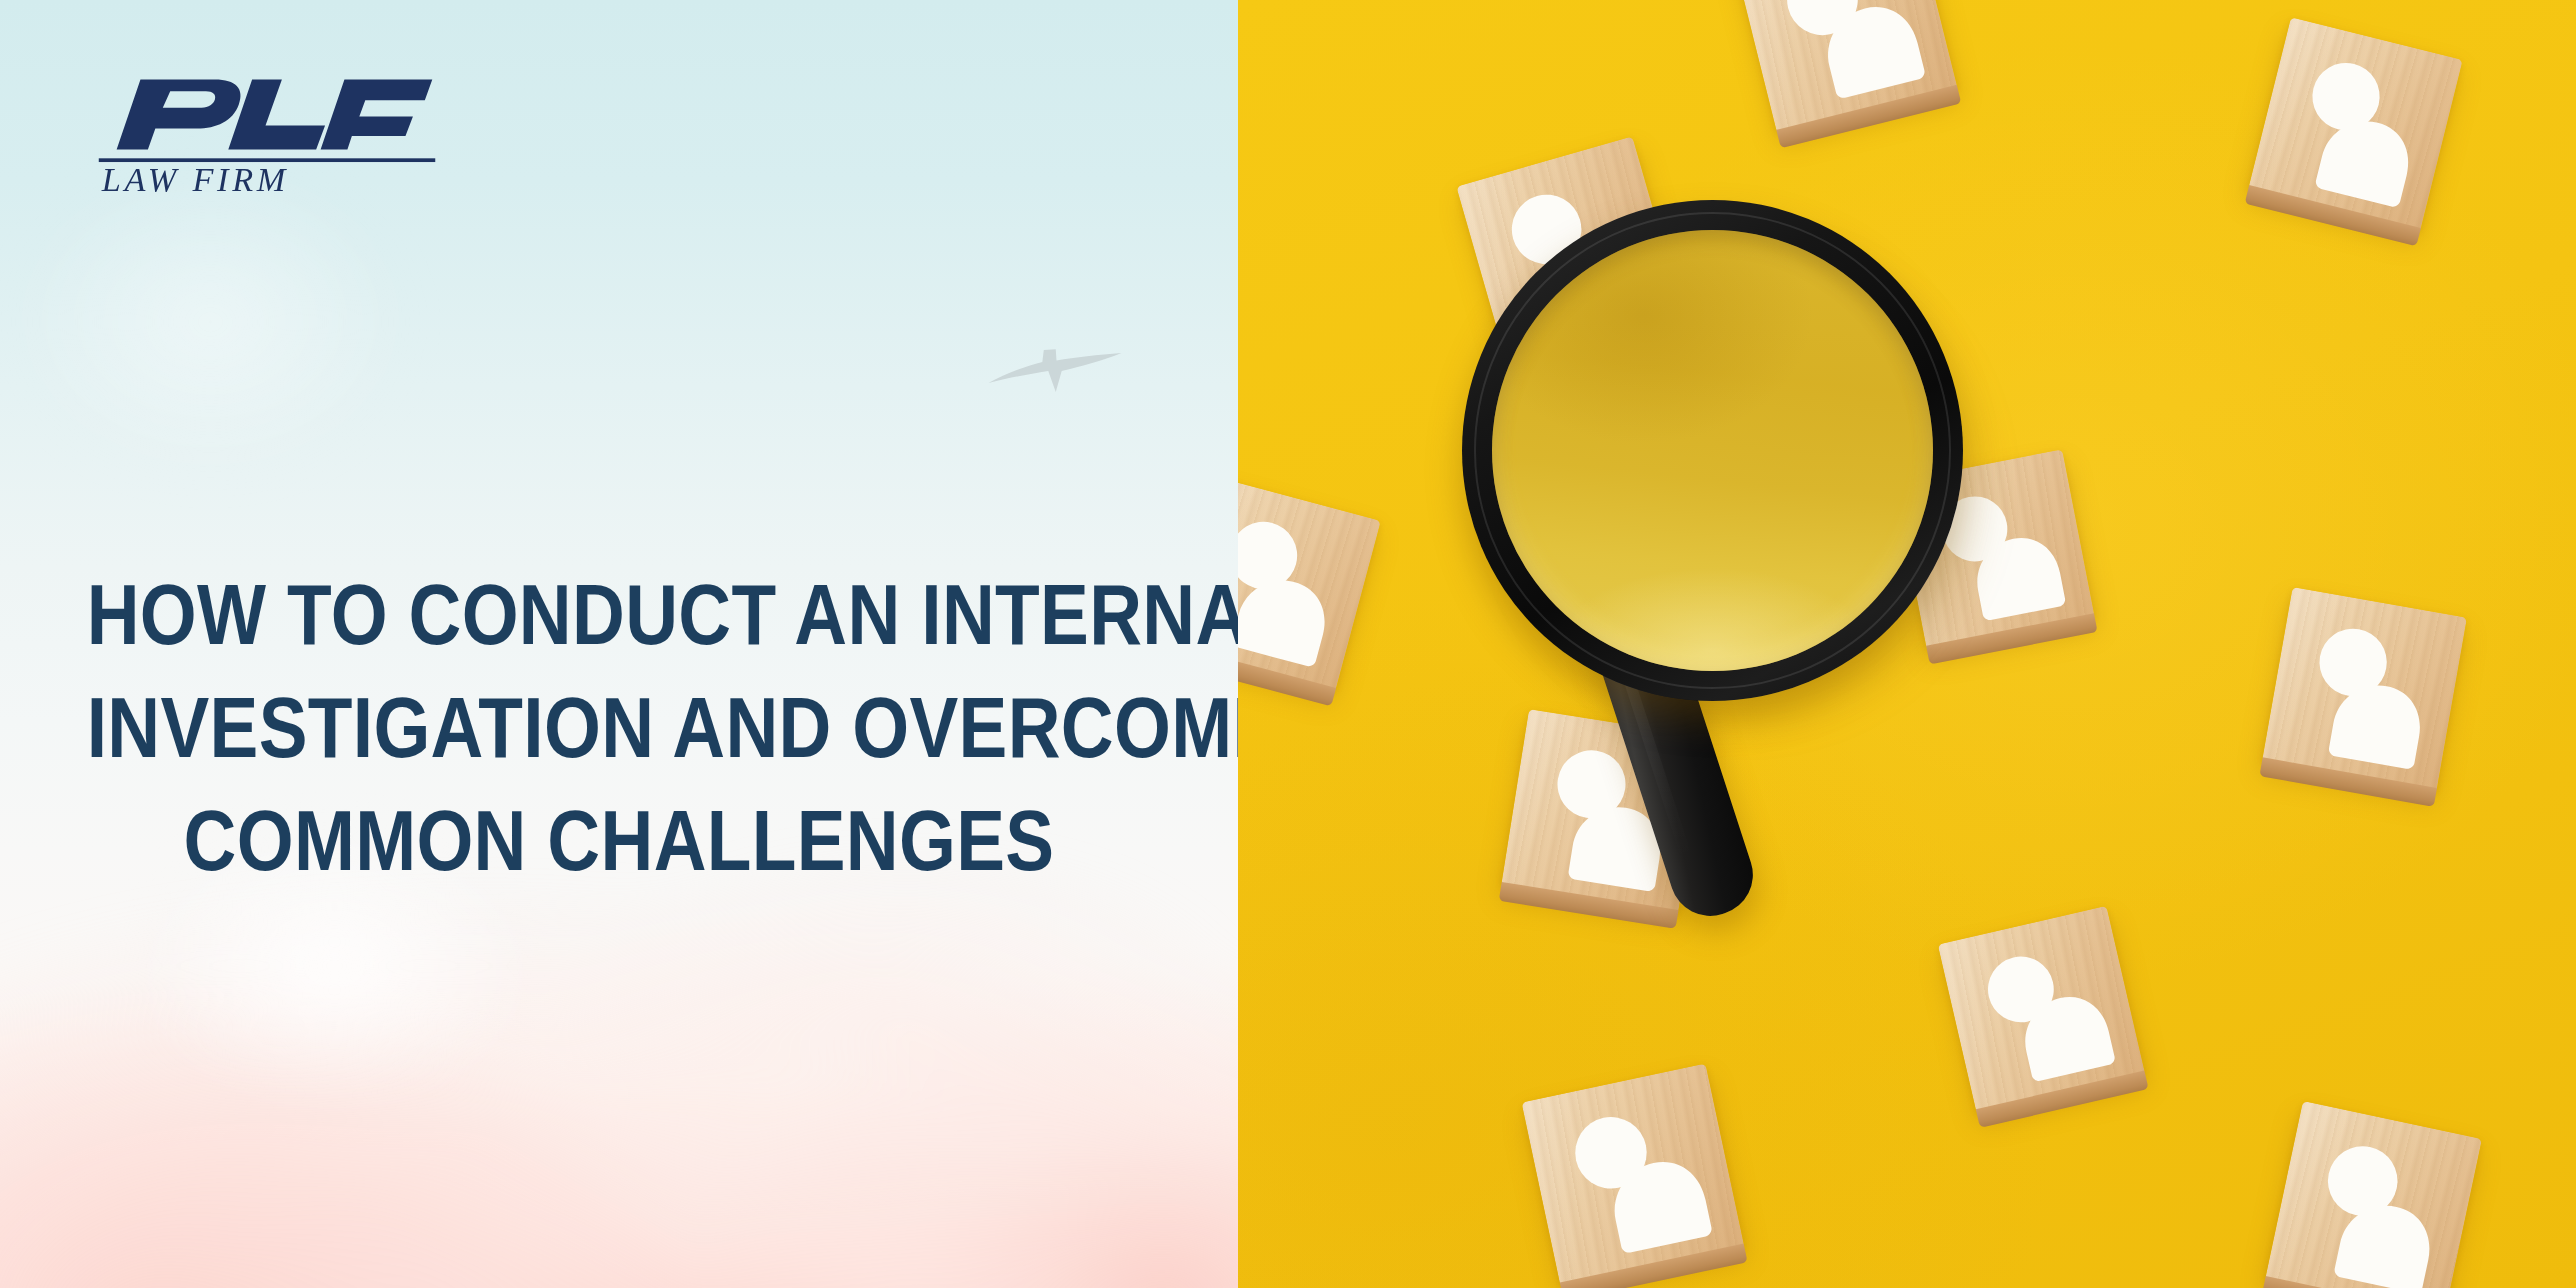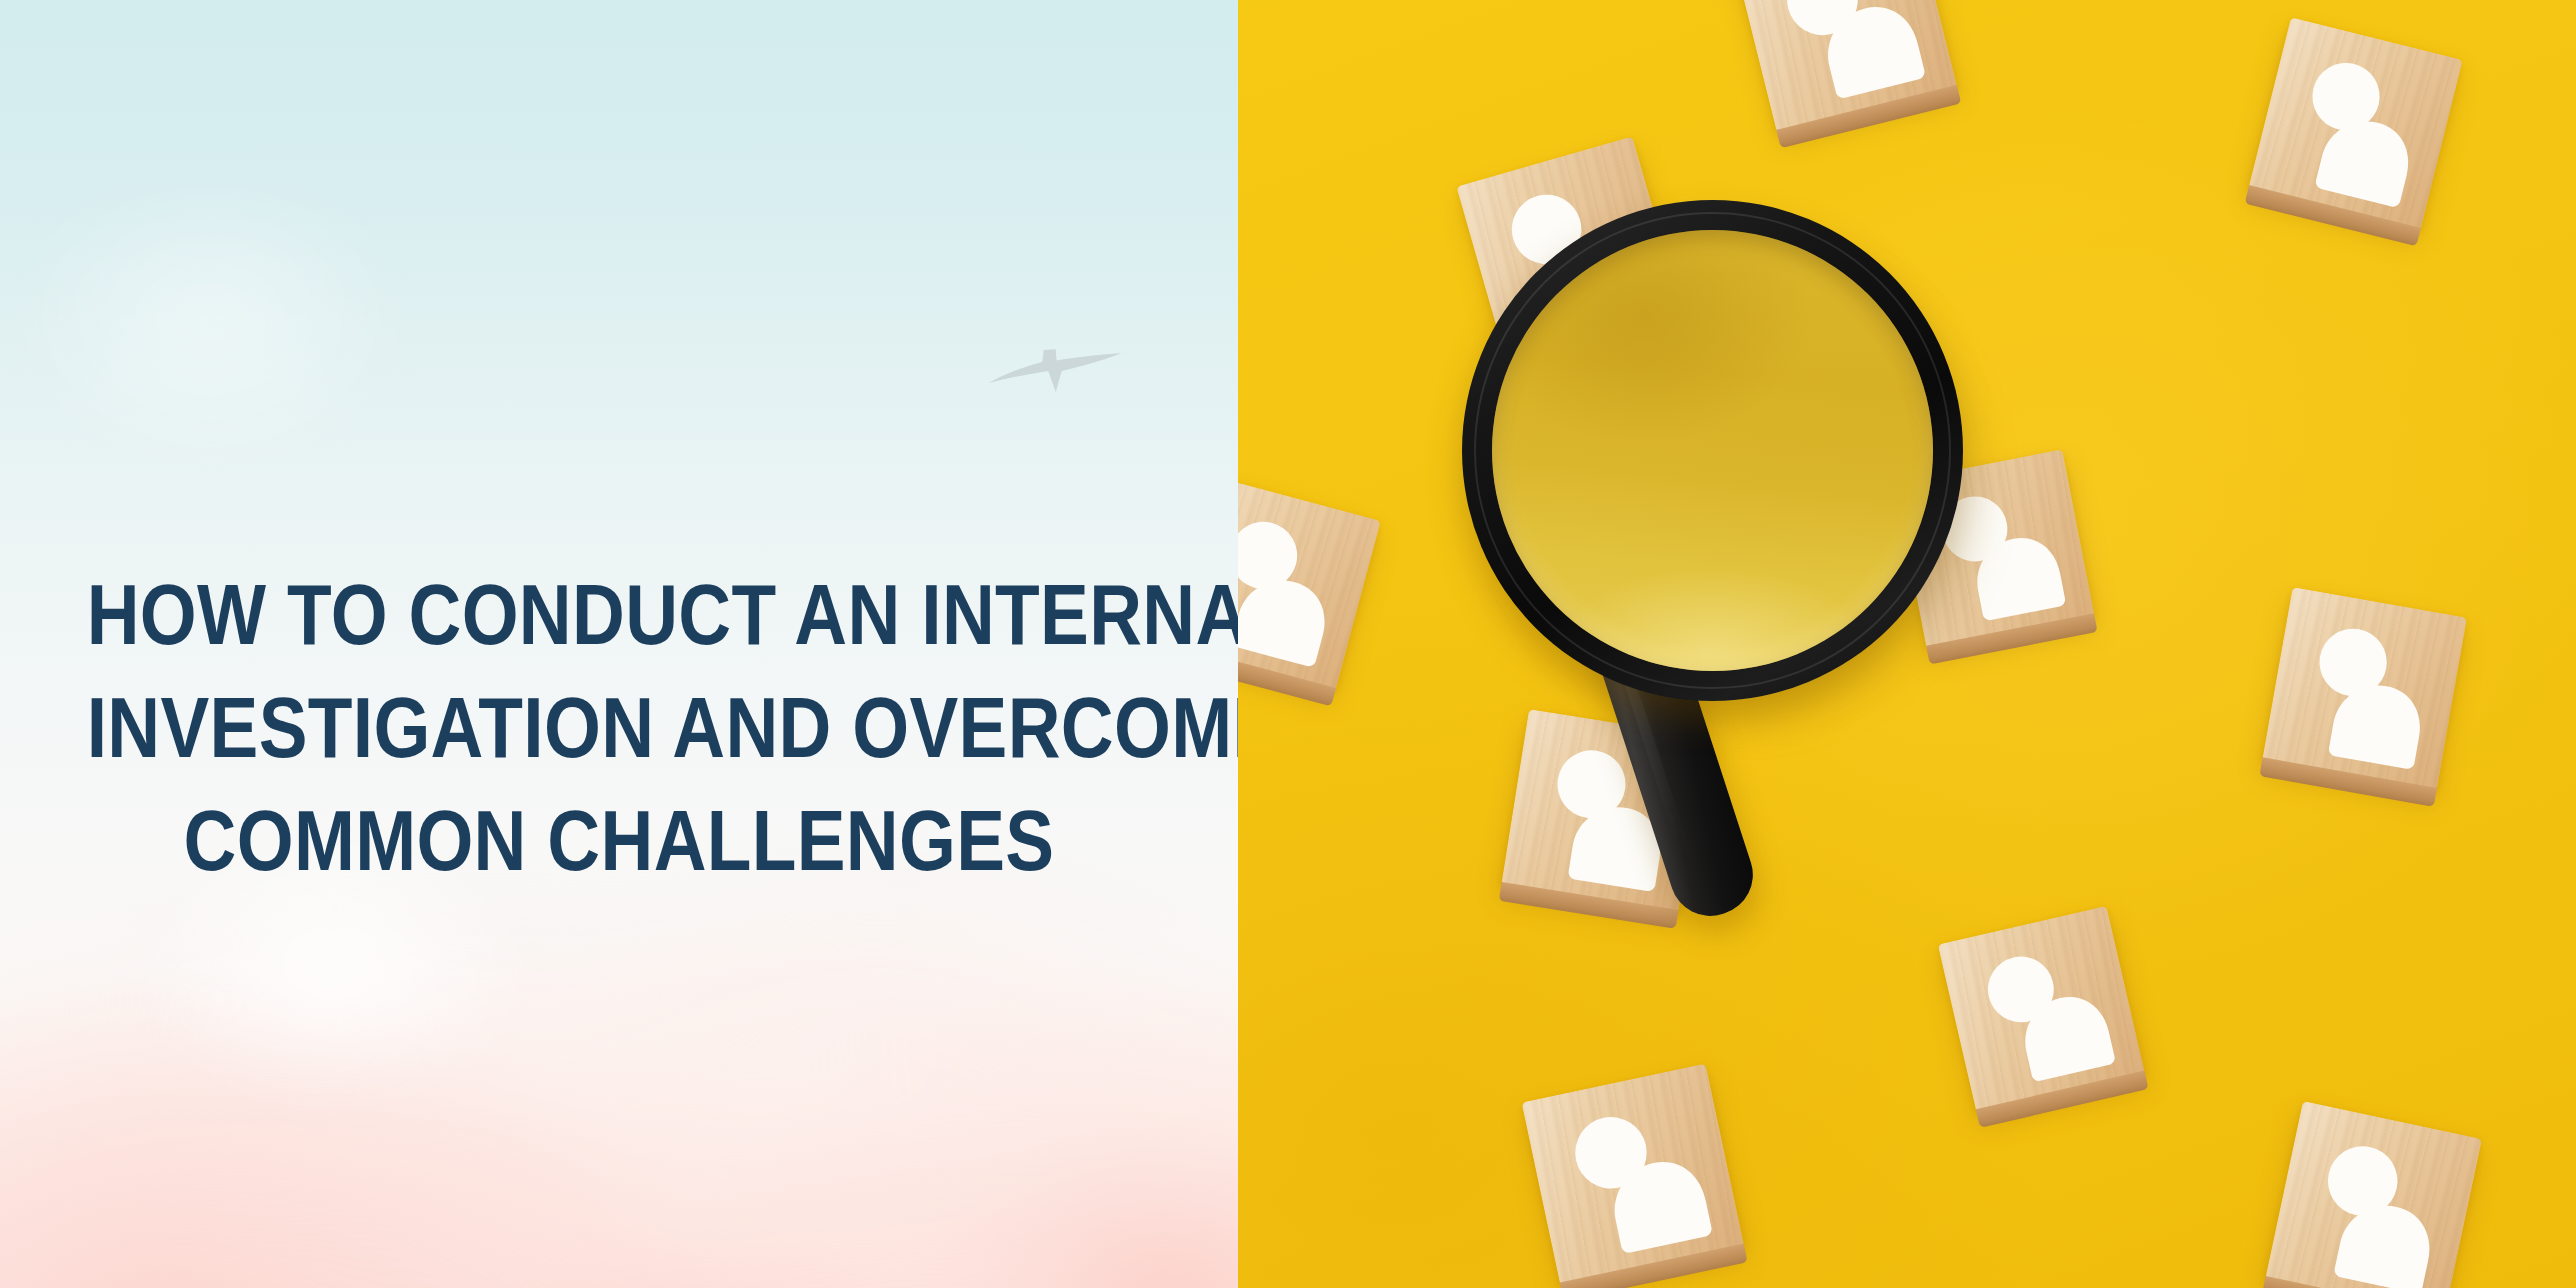--- a/index.html
+++ b/index.html
@@ -272,20 +272,37 @@
 <body>
 
 <div class="banner">
 
   <div class="left-panel">
     <div class="bg-cyan"></div>
     <div class="bg-soft-top"></div>
     <div class="bg-pink"></div>
     <div class="bg-cloud-light"></div>
 
+    <div class="logo">
+      <svg viewBox="0 0 500 180" xmlns="http://www.w3.org/2000/svg" aria-hidden="true">
+        <g fill="#1e3361">
+
+          <path d="M46 112 L78 18 L178 18 C206 18 218 30 210 52 C202 74 180 84 154 84 L98 84 L88 112 Z
+                   M108 56 L160 56 C170 56 176 51 178 45 C180 38 175 34 166 34 L118 34 Z"></path>
+
+          <path d="M196 112 L228 18 L268 18 L246 80 L326 80 L314 112 Z"></path>
+
+          <path d="M320 112 L352 18 L470 18 L460 46 L380 46 L372 68 L444 68 L434 94 L362 94 L356 112 Z"></path>
+        </g>
+
+        <rect x="22" y="124" width="452" height="5" fill="#1e3361"></rect>
+
+        <text x="26" y="168" font-family="'Liberation Serif', serif" font-style="italic" font-size="46" font-weight="400" letter-spacing="5" fill="#1e3361">LAW FIRM</text>
+      </svg>
+    </div>
 
     <div class="bird">
       <svg viewBox="0 0 190 80" xmlns="http://www.w3.org/2000/svg" aria-hidden="true">
         <path fill="#b9c2c4" d="M6 64 C28 52 54 42 78 36 L80 20 L96 19 L97 34 C122 30 152 26 184 24
                                  C160 34 130 42 104 48 L96 76 L86 48 C60 52 30 58 6 64 Z"></path>
       </svg>
     </div>
 
     <h1 class="headline">
       <span class="hl-line">HOW TO CONDUCT AN INTERNAL</span>

